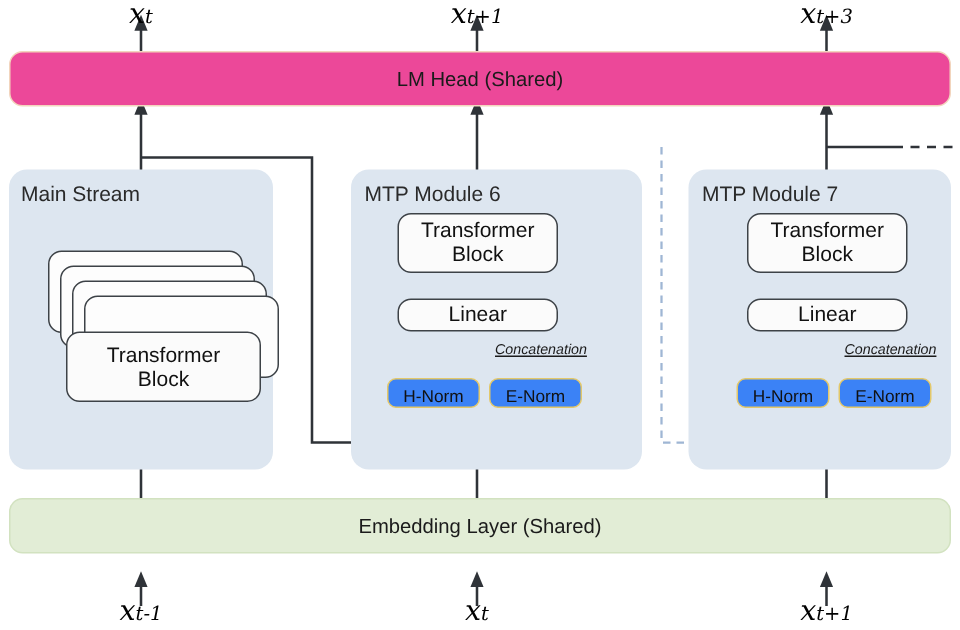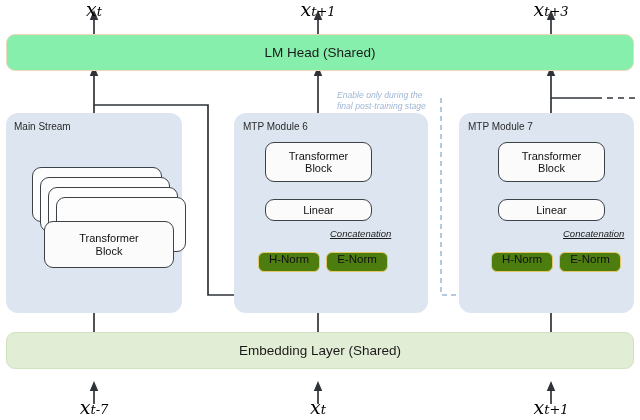--- a/index.html
+++ b/index.html
@@ -10,36 +10,36 @@
   .abs{position:absolute;}
 
   
   .token{font-family:"DejaVu Serif","Liberation Serif",serif;font-style:italic;
          font-size:19px;color:#000;white-space:nowrap;text-align:center;}
   .token .sub{font-size:13px;font-style:italic;}
 
   
   .bar{border-radius:9px;display:flex;align-items:center;justify-content:center;
        font-size:13.5px;color:#1b1b1b;box-sizing:border-box;}
-  .bar-lmhead{background:#86efac;border:1px solid #f2d5bd;}
+  .bar-lmhead{background:#ec4899;border:1px solid #f2d5bd;}
   .bar-embed{background:#e2edd6;border:1px solid #d2e2c0;}
 
   
   .panel{background:#dde6f0;border-radius:12px;box-sizing:border-box;}
-  .panel-label{position:absolute;font-size:10px;color:#2a2a2a;white-space:nowrap;}
+  .panel-label{position:absolute;font-size:14px;color:#2a2a2a;white-space:nowrap;}
 
   
   .node{background:#fbfbfb;border:1.3px solid #3d4247;border-radius:9px;
         box-sizing:border-box;display:flex;align-items:center;justify-content:center;
-        text-align:center;font-size:11px;line-height:1.12;color:#111;}
+        text-align:center;font-size:14px;line-height:1.12;color:#111;}
   .node.stack{background:#fdfdfd;}
 
   
-  .norm{background:#4d7c0f;border:1.3px solid #e3c86a;border-radius:6px;
-        box-sizing:border-box;display:flex;align-items:flex-start;justify-content:center;
+  .norm{background:#3b82f6;border:1.3px solid #e3c86a;border-radius:6px;
+        box-sizing:border-box;display:flex;align-items:flex-end;justify-content:center;
         font-size:11.5px;color:#111;}
 
   
   .cap{font-style:italic;font-size:9.5px;color:#1b1b1b;white-space:nowrap;text-decoration:underline;}
   .cap-blue{font-style:italic;font-size:8.6px;color:#9fb6d4;white-space:nowrap;
             line-height:1.25;text-align:left;}
 
   svg.wires{position:absolute;left:0;top:0;width:640px;height:420px;
             pointer-events:none;overflow:visible;}
 </style>
@@ -147,24 +147,20 @@
     <span>Linear</span>
   </div>
   <div class="abs cap" style="left:330px;top:228px;">Concatenation</div>
   <div class="abs norm" style="left:258px;top:252px;width:62px;height:20px;">
     <span>H-Norm</span>
   </div>
   <div class="abs norm" style="left:326px;top:252px;width:62px;height:20px;">
     <span>E-Norm</span>
   </div>
 
-  <div class="abs cap-blue" style="left:337px;top:90px;width:104px;">
-    <span>Enable only during the</span><br>
-    <span>final post-training stage</span>
-  </div>
 
   <div class="abs panel" style="left:459px;top:113px;width:175px;height:200px;"></div>
   <div class="panel-label" style="left:468px;top:121px;">MTP Module 7</div>
 
   <div class="abs node" style="left:498px;top:142px;width:107px;height:40px;flex-direction:column;">
     <span>Transformer</span>
     <span>Block</span>
   </div>
   <div class="abs node" style="left:498px;top:199px;width:107px;height:22px;">
     <span>Linear</span>
@@ -175,21 +171,21 @@
   </div>
   <div class="abs norm" style="left:559px;top:252px;width:62px;height:20px;">
     <span>E-Norm</span>
   </div>
 
   <div class="abs bar bar-embed" style="left:6px;top:332px;width:628px;height:37px;">
     <span>Embedding Layer (Shared)</span>
   </div>
 
   <div class="abs token" style="left:66px;top:396px;width:56px;">
-    <span>x</span><span class="sub">t-7</span>
+    <span>x</span><span class="sub">t-1</span>
   </div>
   <div class="abs token" style="left:298px;top:396px;width:40px;">
     <span>x</span><span class="sub">t</span>
   </div>
   <div class="abs token" style="left:525px;top:396px;width:52px;">
     <span>x</span><span class="sub">t+1</span>
   </div>
 
 </div>
 

